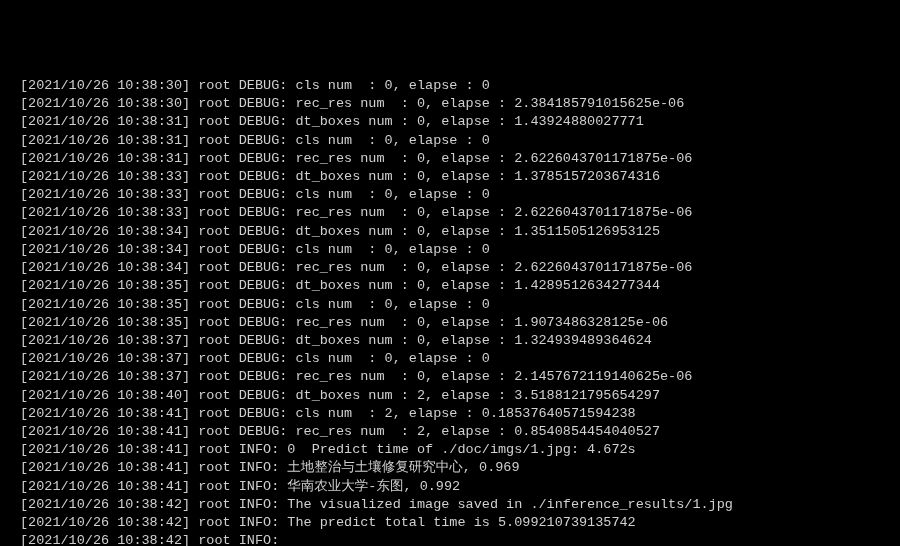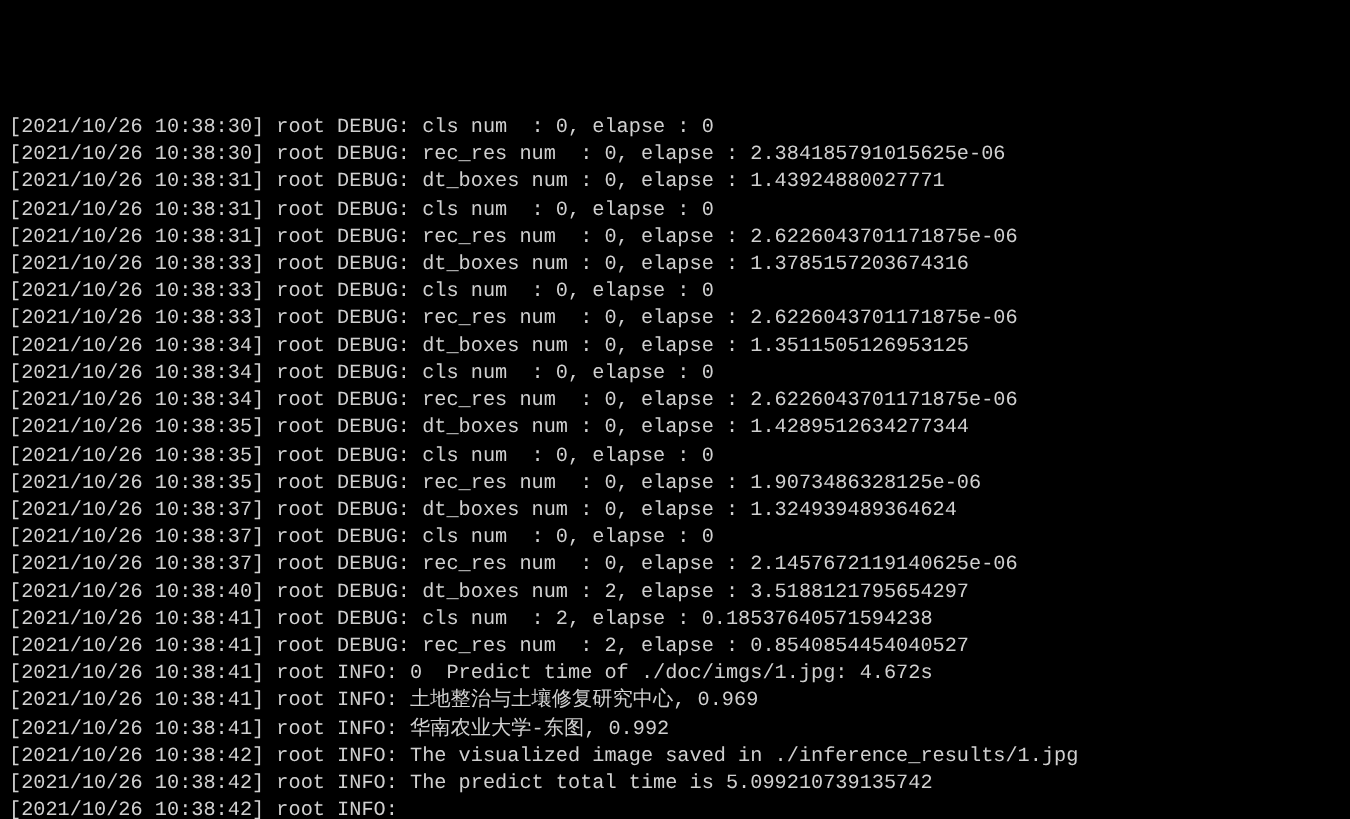--- a/index.html
+++ b/index.html
@@ -14,20 +14,21 @@
       font-size: 13.5px;
       line-height: 1.35;
       width: 900px;
       height: 546px;
       overflow: hidden;
       padding: 4px 6px;
       white-space: pre;
     }
     .log-line {
       display: block;
+      margin-left: 14px;
     }
   </style>
 </head>
 <body>
 
 
 
 <div id="terminal-output"><span class="log-line">[2021/10/26 10:38:30] root DEBUG: cls num  : 0, elapse : 0</span><span class="log-line">[2021/10/26 10:38:30] root DEBUG: rec_res num  : 0, elapse : 2.384185791015625e-06</span><span class="log-line">[2021/10/26 10:38:31] root DEBUG: dt_boxes num : 0, elapse : 1.43924880027771</span><span class="log-line">[2021/10/26 10:38:31] root DEBUG: cls num  : 0, elapse : 0</span><span class="log-line">[2021/10/26 10:38:31] root DEBUG: rec_res num  : 0, elapse : 2.6226043701171875e-06</span><span class="log-line">[2021/10/26 10:38:33] root DEBUG: dt_boxes num : 0, elapse : 1.3785157203674316</span><span class="log-line">[2021/10/26 10:38:33] root DEBUG: cls num  : 0, elapse : 0</span><span class="log-line">[2021/10/26 10:38:33] root DEBUG: rec_res num  : 0, elapse : 2.6226043701171875e-06</span><span class="log-line">[2021/10/26 10:38:34] root DEBUG: dt_boxes num : 0, elapse : 1.3511505126953125</span><span class="log-line">[2021/10/26 10:38:34] root DEBUG: cls num  : 0, elapse : 0</span><span class="log-line">[2021/10/26 10:38:34] root DEBUG: rec_res num  : 0, elapse : 2.6226043701171875e-06</span><span class="log-line">[2021/10/26 10:38:35] root DEBUG: dt_boxes num : 0, elapse : 1.4289512634277344</span><span class="log-line">[2021/10/26 10:38:35] root DEBUG: cls num  : 0, elapse : 0</span><span class="log-line">[2021/10/26 10:38:35] root DEBUG: rec_res num  : 0, elapse : 1.9073486328125e-06</span><span class="log-line">[2021/10/26 10:38:37] root DEBUG: dt_boxes num : 0, elapse : 1.324939489364624</span><span class="log-line">[2021/10/26 10:38:37] root DEBUG: cls num  : 0, elapse : 0</span><span class="log-line">[2021/10/26 10:38:37] root DEBUG: rec_res num  : 0, elapse : 2.1457672119140625e-06</span><span class="log-line">[2021/10/26 10:38:40] root DEBUG: dt_boxes num : 2, elapse : 3.5188121795654297</span><span class="log-line">[2021/10/26 10:38:41] root DEBUG: cls num  : 2, elapse : 0.18537640571594238</span><span class="log-line">[2021/10/26 10:38:41] root DEBUG: rec_res num  : 2, elapse : 0.8540854454040527</span><span class="log-line">[2021/10/26 10:38:41] root INFO: 0  Predict time of ./doc/imgs/1.jpg: 4.672s</span><span class="log-line">[2021/10/26 10:38:41] root INFO: 土地整治与土壤修复研究中心, 0.969</span><span class="log-line">[2021/10/26 10:38:41] root INFO: 华南农业大学-东图, 0.992</span><span class="log-line">[2021/10/26 10:38:42] root INFO: The visualized image saved in ./inference_results/1.jpg</span><span class="log-line">[2021/10/26 10:38:42] root INFO: The predict total time is 5.099210739135742</span><span class="log-line">[2021/10/26 10:38:42] root INFO: </span></div>
 
 

